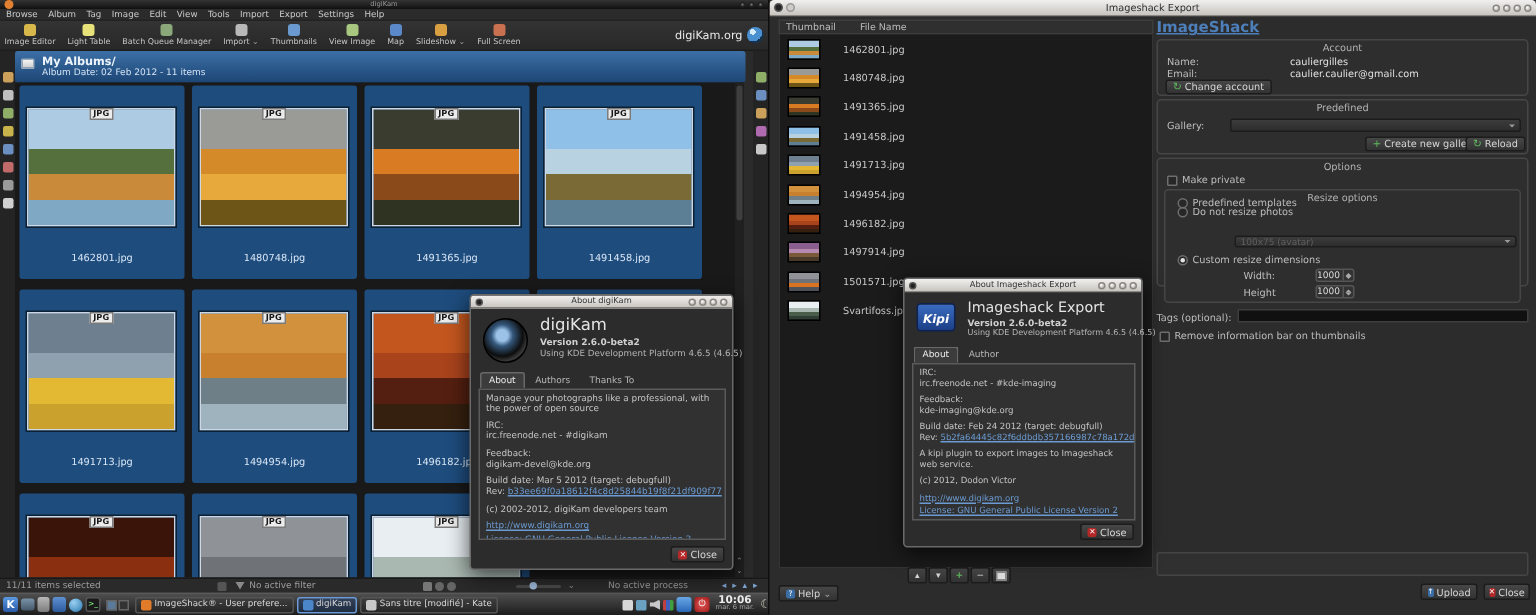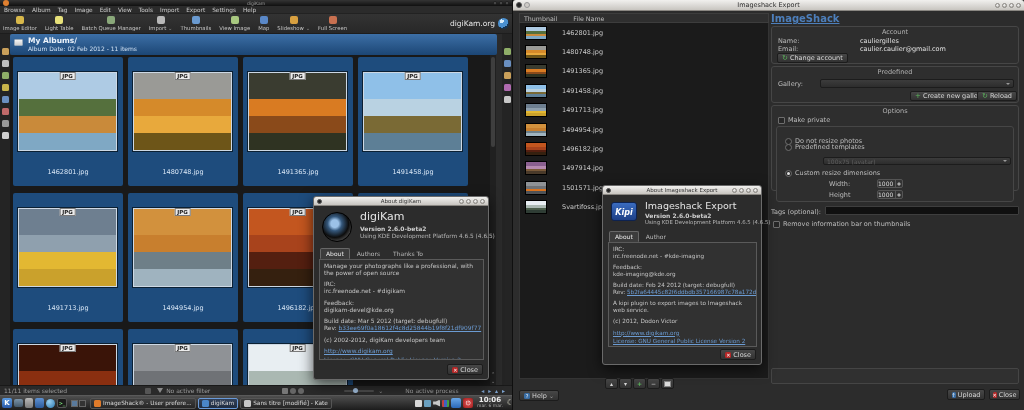--- a/index.html
+++ b/index.html
@@ -488,25 +488,26 @@
     </span>
   </div>
 
   <div id="g-opts" class="gbox">
     <div class="gtitle">Options</div>
     <span class="orow" style="left:6px;top:10px">
       <i class="cb"></i>
       <span>Make private</span>
     </span>
     <div id="g-resize" class="gbox">
+      <div class="gtitle">Resize options</div>
       <span class="orow" style="left:8px;top:10px">
         <i class="radio"></i>
         <span>Do not resize photos</span>
       </span>
-      <span class="orow" style="left:8px;top:16px">
+      <span class="orow" style="left:8px;top:4px">
         <i class="radio"></i>
         <span>Predefined templates</span>
       </span>
       <span class="combo" style="position:absolute;left:46px;top:30px;width:188px;height:8px;color:#5f5f5f">100x75 (avatar)</span>
       <span class="orow" style="left:8px;top:42px">
         <i class="radio on"></i>
         <span>Custom resize dimensions</span>
       </span>
       <span class="orow" style="left:52px;top:53px">
           <span>Width:</span>

